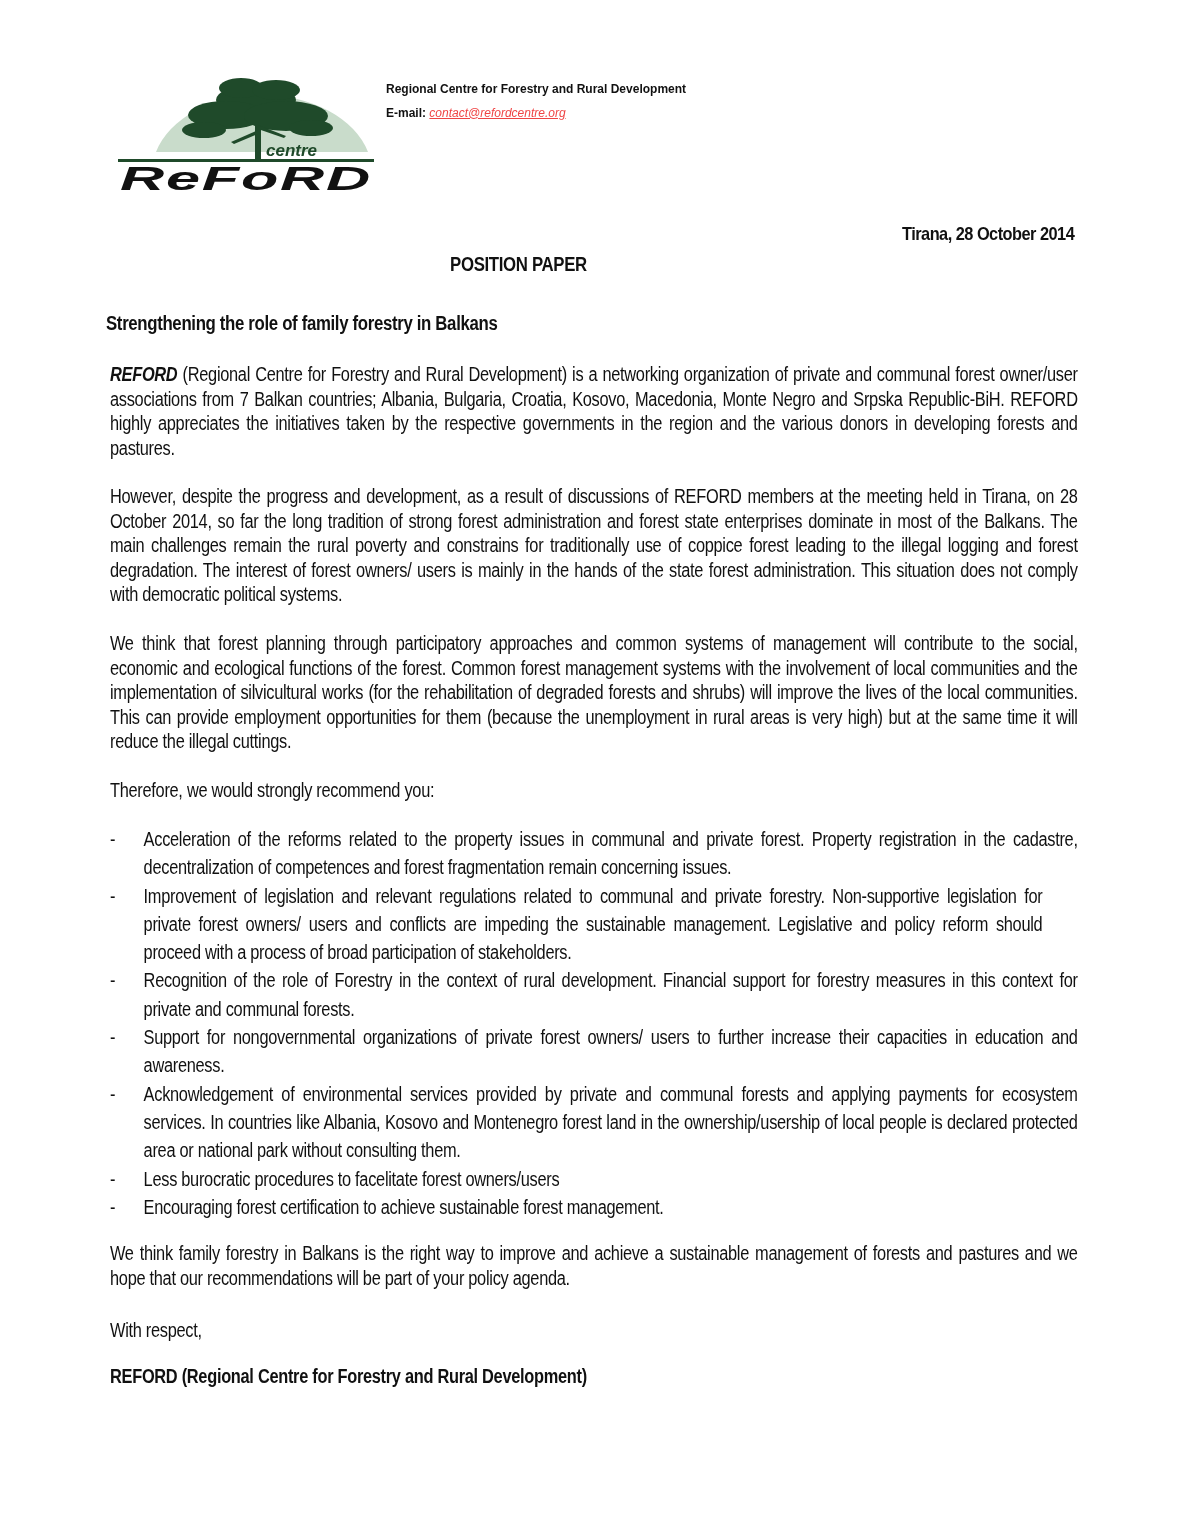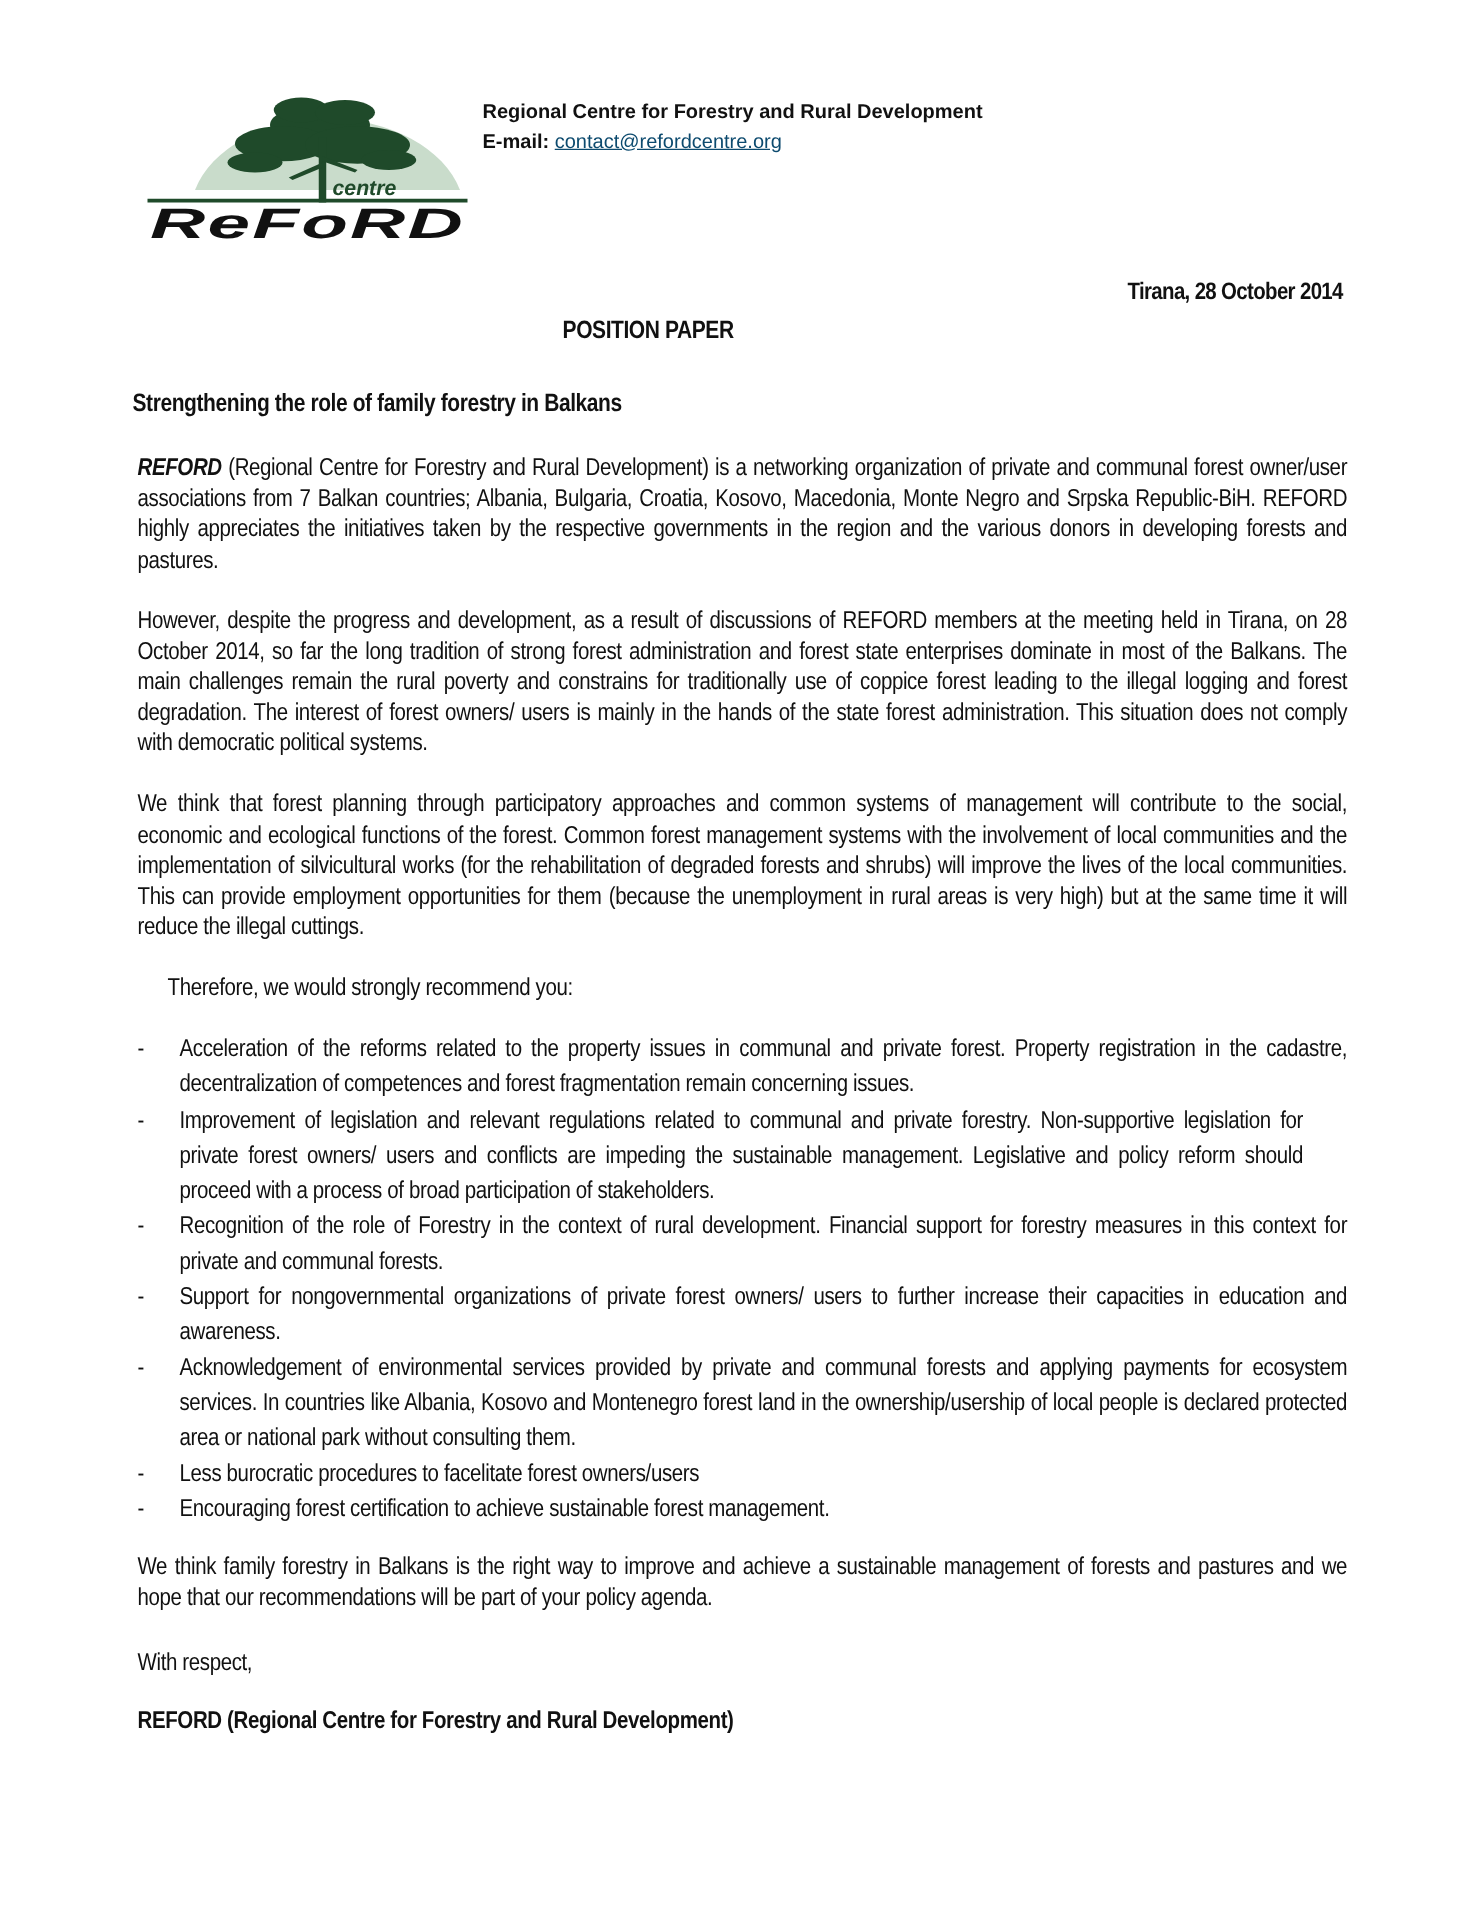--- a/index.html
+++ b/index.html
@@ -1,35 +1,35 @@
 <!DOCTYPE html>
 <html><head>
 <meta charset="utf-8">
 <style>
   html, body { margin: 0; padding: 0; background: #ffffff; }
   body { width: 1187px; height: 1536px; position: relative; overflow: hidden; color: #111; }
 
   .logo { position: absolute; left: 116px; top: 70px; width: 260px; height: 125px; }
   .logo svg { width: 260px; height: 125px; display: block; }
 
-  .org-block { position: absolute; left: 386px; top: 78px; font-family: "Liberation Sans", sans-serif; font-size: 16px; line-height: 23.5px; color: #111; }
+  .org-block { position: absolute; left: 386px; top: 78px; font-family: "Liberation Sans", sans-serif; font-size: 12px; line-height: 23.5px; color: #111; }
   .org-block .b { font-weight: bold; }
-  .org-block a { color: #0c4a6e; text-decoration: underline; }
+  .org-block a { color: #ef4444; text-decoration: underline; font-style: italic; }
 
   .date { position: absolute; right: 113px; top: 223px; font-family: "Liberation Sans", sans-serif; font-weight: bold; font-size: 19px; letter-spacing: -0.6px; transform: scaleX(0.86); transform-origin: right top; }
   .title { position: absolute; left: 0; width: 1036px; top: 253px; text-align: center; font-family: "Liberation Sans", sans-serif; font-weight: bold; font-size: 20px; }
   .title span { display: inline-block; transform: scaleX(0.84); letter-spacing: -0.4px; }
   .subtitle { position: absolute; left: 106px; top: 312px; font-family: "Liberation Sans", sans-serif; font-weight: bold; font-size: 20px; transform: scaleX(0.84); transform-origin: left top; letter-spacing: -0.4px; white-space: nowrap; }
 
   .body-text { position: absolute; left: 110px; width: 968px; font-family: "Liberation Sans", sans-serif; font-size: 19.5px; line-height: 24.5px; text-align: justify; }
   .body-text .inner { width: 1152px; transform: scaleX(0.84); transform-origin: left top; letter-spacing: -0.35px; }
   .p1 { top: 362px; }
   .p2 { top: 484px; }
   .p3 { top: 631px; }
-  .p4 { top: 778px; margin-left: 24px; }
+  .p4 { top: 778px; }
   .list { top: 825px; }
   .p5 { top: 1241px; }
   .p6 { top: 1318px; }
   .p7 { top: 1364px; }
 
   .list .inner { line-height: 28.3px; }
   .list ul { list-style: none; margin: 0; padding: 0; }
   .list li { position: relative; padding-left: 40px; text-align: justify; }
   .list li .dash { position: absolute; left: 0; top: 0; }
   .list li.short { width: 1070px; text-align: justify; }

